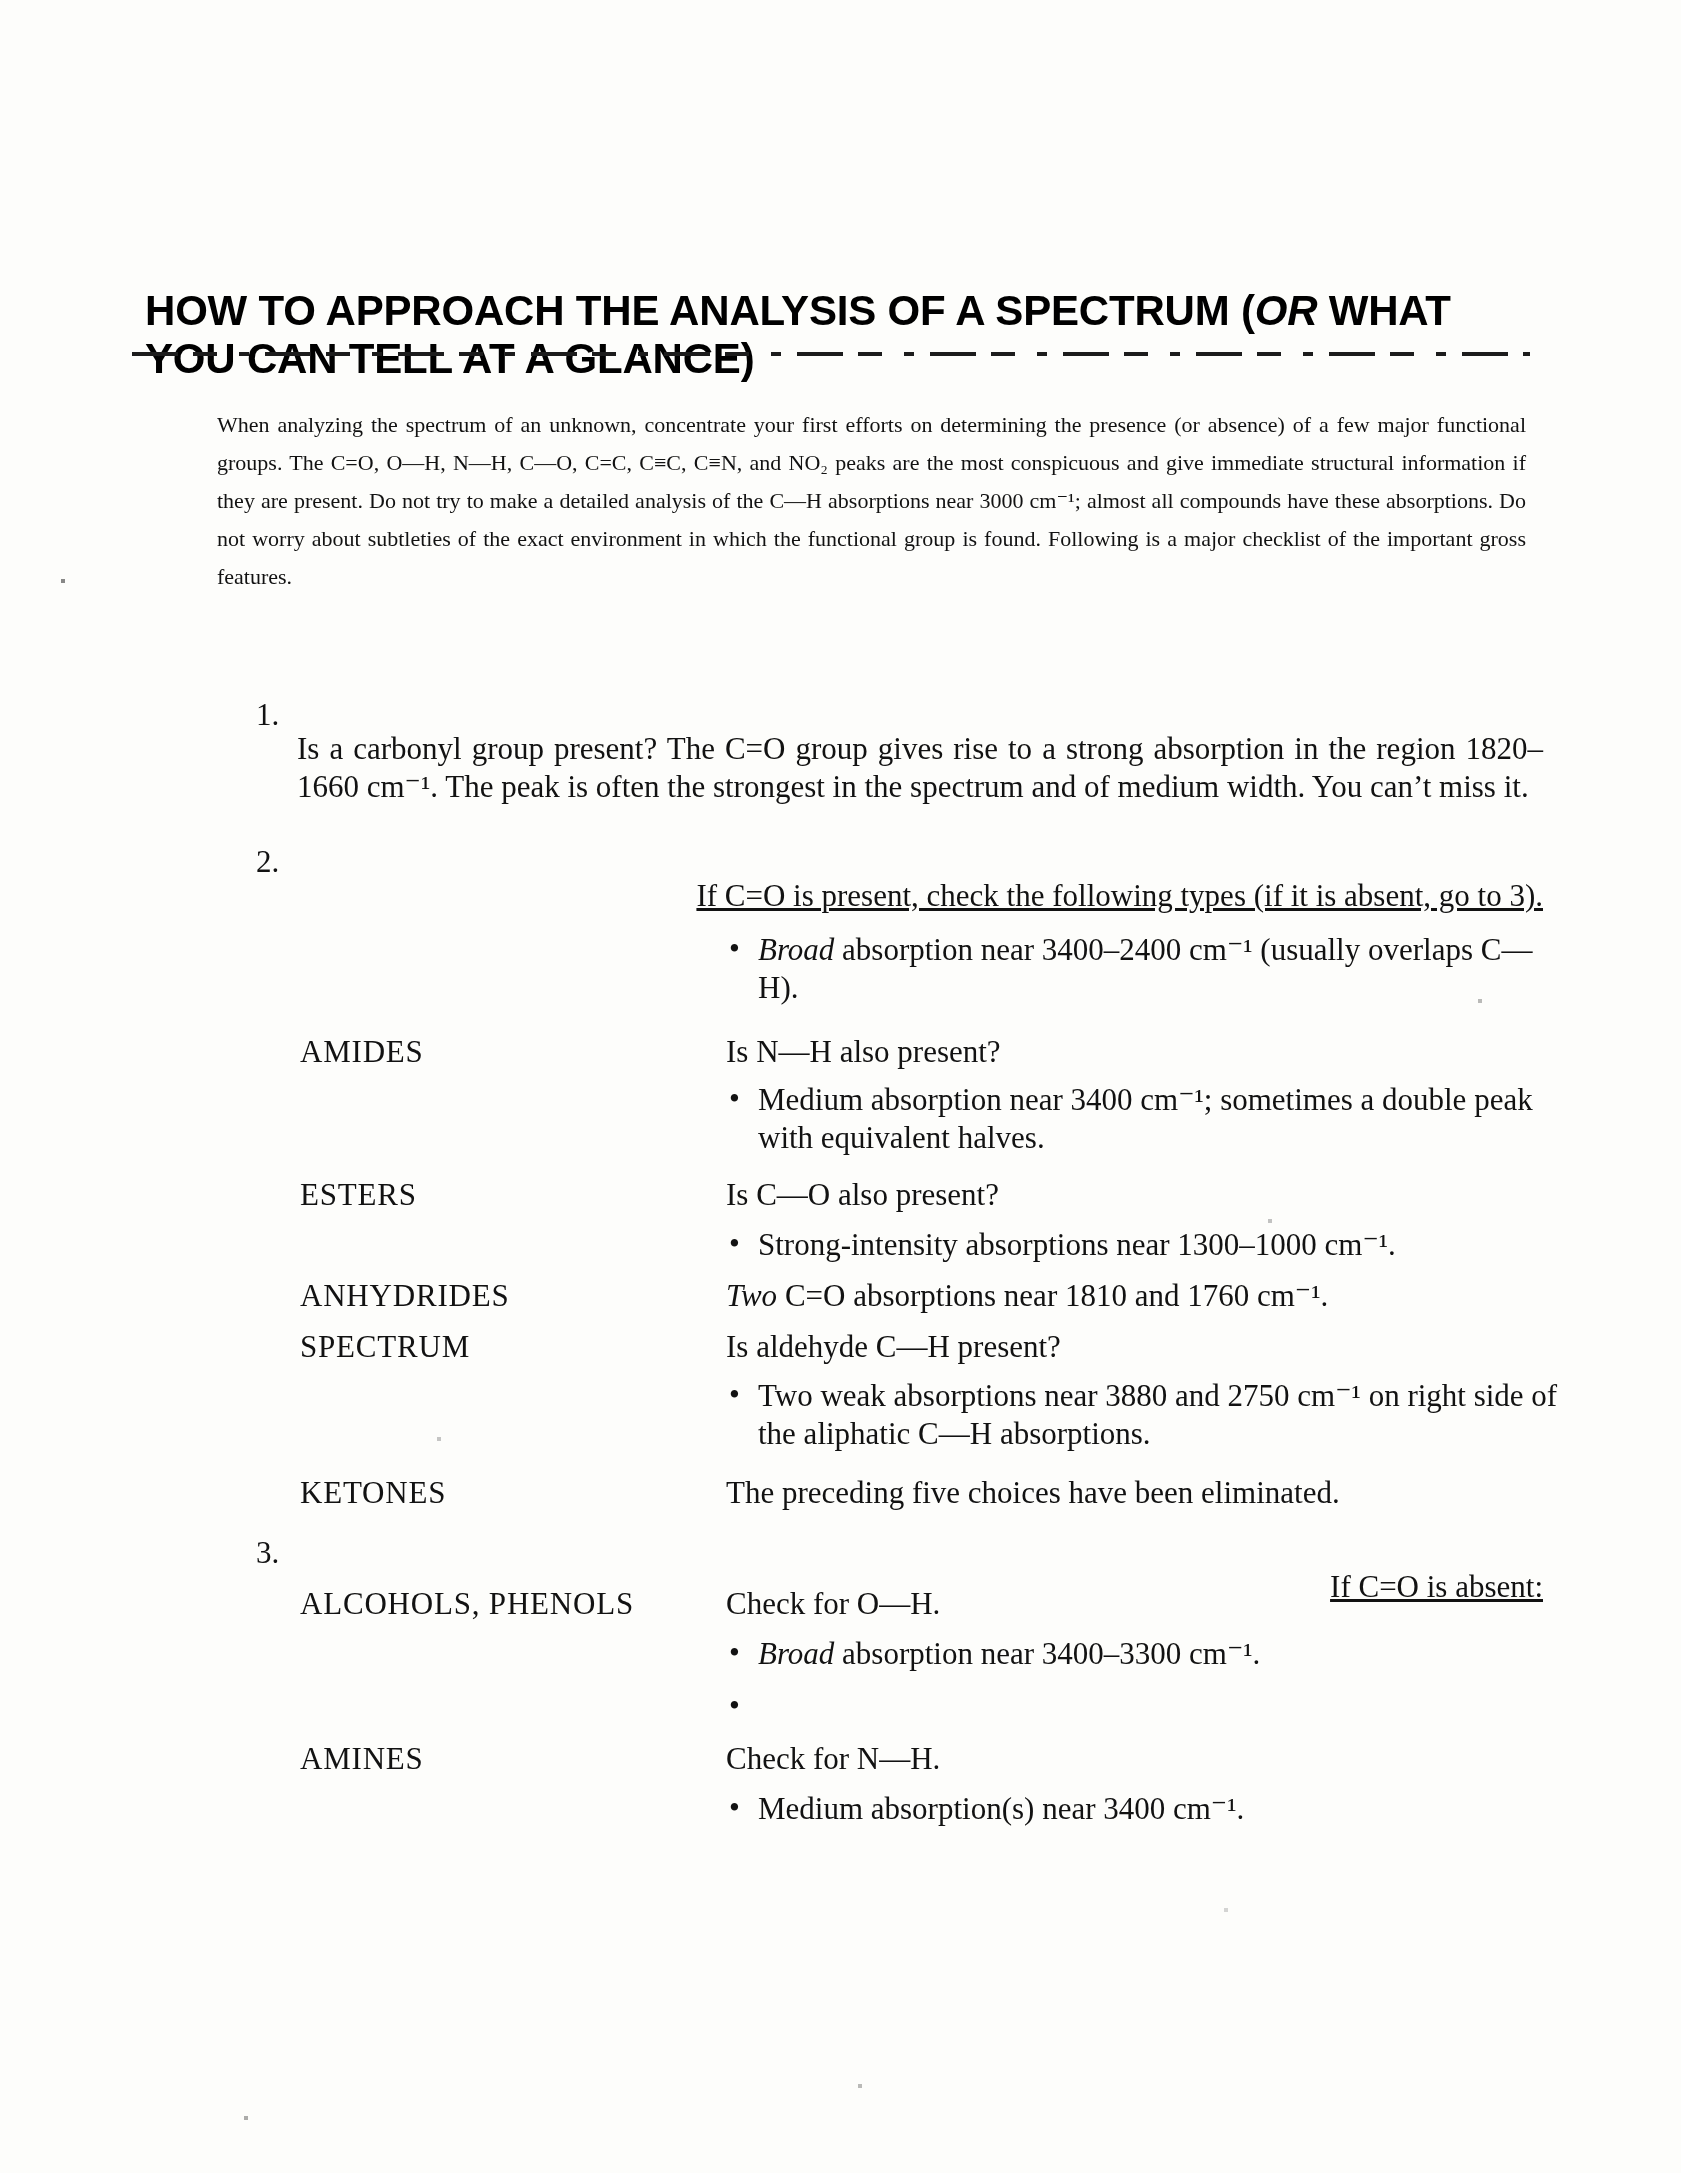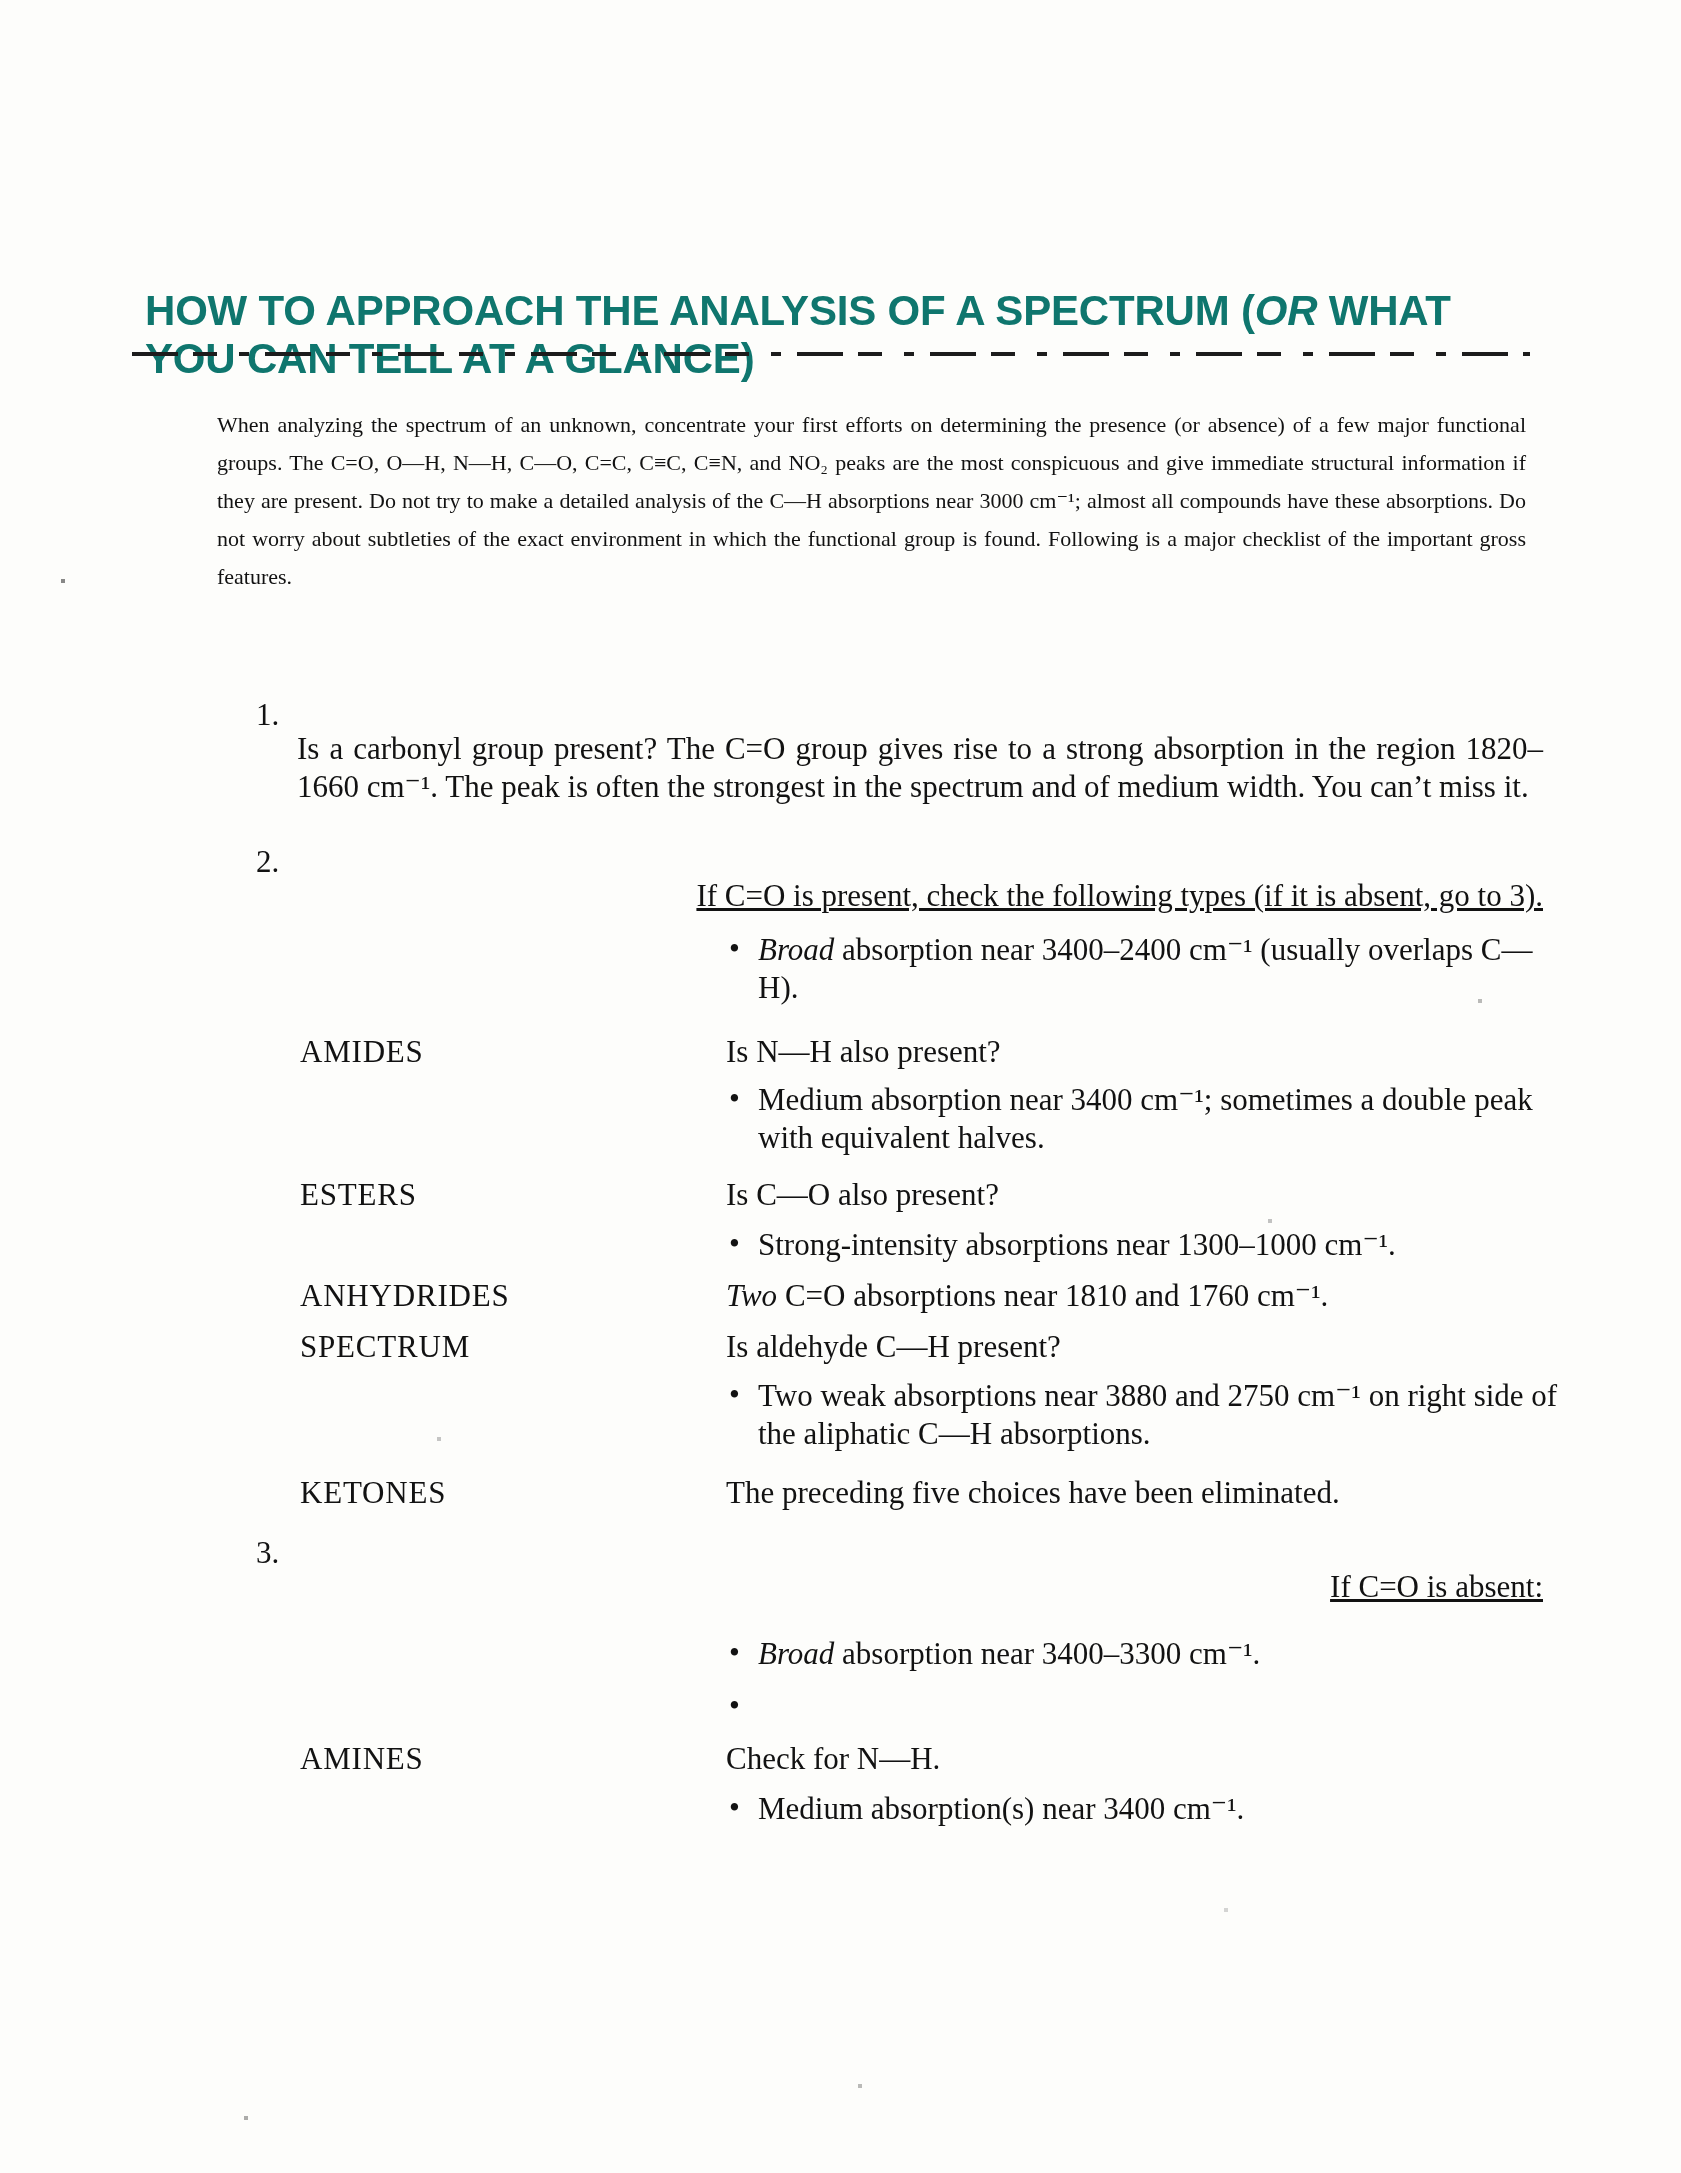--- a/index.html
+++ b/index.html
@@ -5,21 +5,21 @@
 <style>
   html,body{margin:0;padding:0;background:#ffffff;}
   .page{
     position:relative;width:1681px;height:2173px;background:#fdfdfb;
     font-family:"Liberation Serif","DejaVu Serif",serif;color:#121212;overflow:hidden;
   }
   
   .title{
     position:absolute;left:145px;top:259px;width:1307px;
     font-family:"Liberation Sans","DejaVu Sans",sans-serif;
-    font-weight:700;font-size:42px;line-height:48px;letter-spacing:-0.2px;color:#0f766e;
+    font-weight:700;font-size:42px;line-height:48px;letter-spacing:-0.2px;color:#000000;
   }
   .ttl-line{display:block;white-space:nowrap;}
   .title i{font-style:italic;}
   .rule{
     position:absolute;left:132px;top:352px;width:1398px;height:4px;
     background:repeating-linear-gradient(90deg,
       #1c1c1c 0 46px, transparent 46px 61px,
       #1c1c1c 61px 85px, transparent 85px 107px,
       #1c1c1c 107px 117px, transparent 117px 133px);
   }
@@ -115,20 +115,23 @@
 
   <div class="entry" style="top:1474px">
     <span class="term">KETONES</span><span class="q"><i></i><span>The preceding five choices have been eliminated.</span></span>
   </div>
 
   <div class="item" id="item3">
     <span class="num">3.</span>
     <span class="body">If C=O is absent:</span>
   </div>
 
+  <div class="entry" style="top:1585px">
+    <span class="term">ALCOHOLS, PHENOLS</span><span class="q"><i></i><span>Check for O—H.</span></span>
+  </div>
   <div class="bullet" style="top:1635px">
     <span class="mark">•</span><i>Broad</i><span> absorption near 3400–3300 cm⁻¹.</span>
   </div>
   <div class="bullet" style="top:1688px">
     <span class="mark">•</span><i></i>
   </div>
 
   <div class="entry" style="top:1740px">
     <span class="term">AMINES</span><span class="q"><i></i><span>Check for N—H.</span></span>
   </div>

